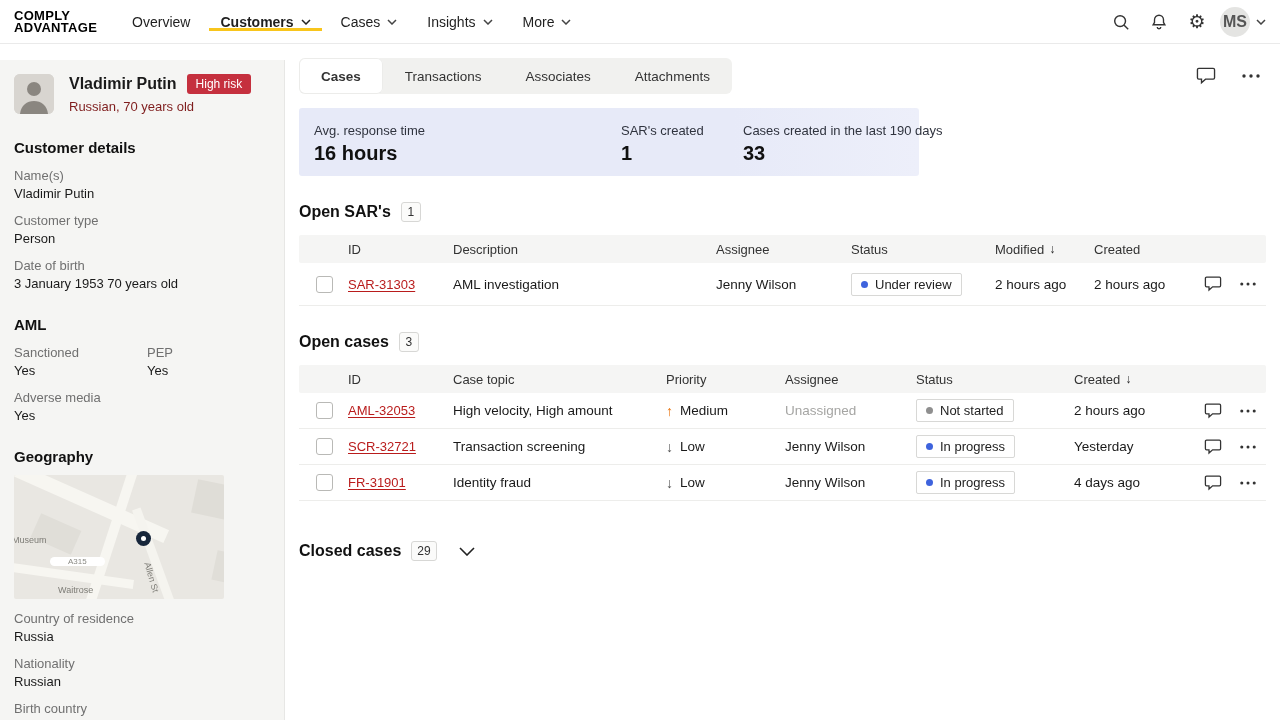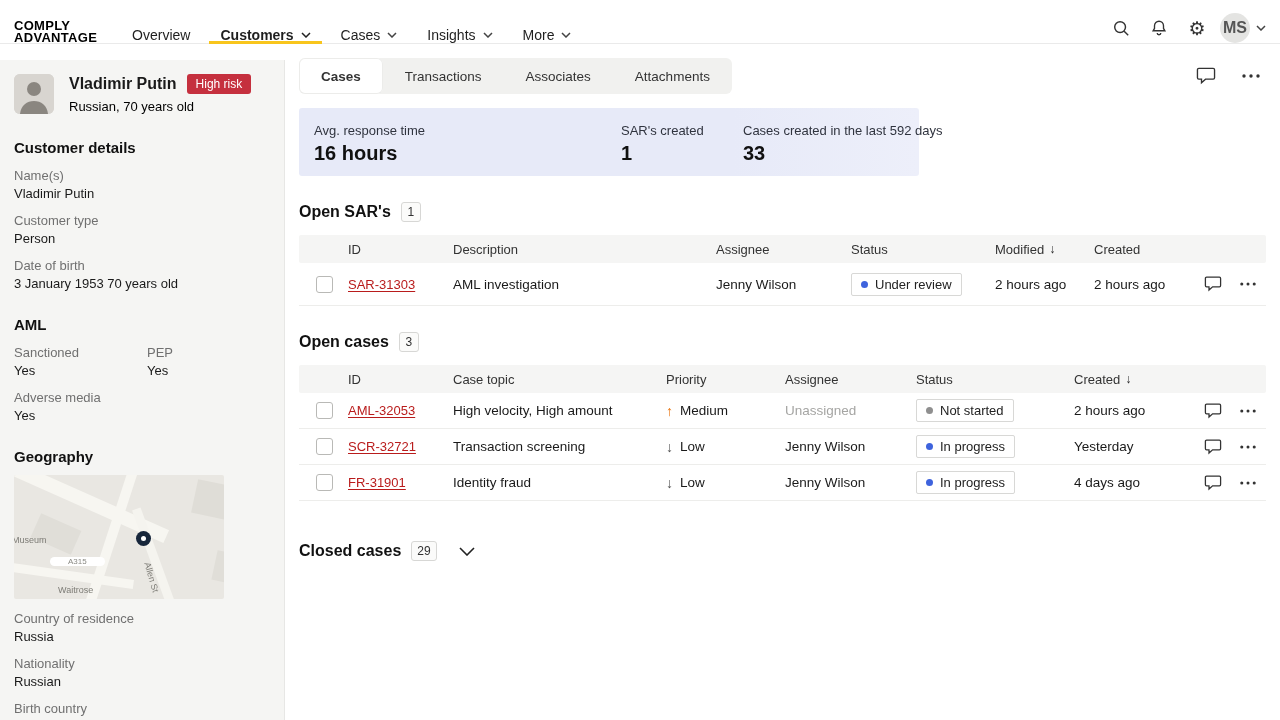--- a/index.html
+++ b/index.html
@@ -5,21 +5,21 @@
   * { box-sizing: border-box; }
   html,body { margin:0; padding:0; }
   body {
     width:1280px; height:720px; position:relative; overflow:hidden;
     font-family:"Liberation Sans", sans-serif; color:#1a1a1a; background:#fff;
   }
   svg { display:block; }
 
   
   .topbar { position:absolute; top:0; left:0; right:0; height:44px; background:#fff;
-    border-bottom:1px solid #eaeaea; display:flex; align-items:flex-end; z-index:20; }
+    border-bottom:1px solid #eaeaea; display:flex; align-items:center; z-index:20; }
   .logo-wrap { display:flex; align-items:center; padding:0 20px 0 14px; cursor:pointer; }
   .logo { font-weight:800; font-size:13px; line-height:11.5px; letter-spacing:.3px; color:#000; }
   .nav { display:flex; align-items:stretch; }
   .nav-item { position:relative; display:flex; align-items:center; gap:7px; padding:0 15px;
     font-size:14px; color:#1f1f1f; cursor:pointer; }
   .nav-item.active { font-weight:700; }
   .nav-item.active::after { content:""; position:absolute; left:4px; right:4px; bottom:-1px;
     height:3px; background:#f8c51c; }
   .top-actions { margin-left:auto; display:flex; align-items:center; gap:8px; padding-right:14px; }
   .icon-btn { width:30px; height:30px; display:flex; align-items:center; justify-content:center; cursor:pointer; }
@@ -29,21 +29,21 @@
   .user-chip { display:flex; align-items:center; gap:6px; cursor:pointer; }
 
   
   .sidebar { position:absolute; top:60px; left:0; bottom:0; width:285px; background:#f5f5f3;
     border-right:1px solid #e7e7e5; padding:14px; overflow:hidden; }
   .profile-row { display:flex; gap:15px; }
   .profile-photo { width:40px; height:40px; border-radius:6px; overflow:hidden; flex:none; background:#d8d5d0; }
   .profile-name-row { display:flex; align-items:center; gap:10px; }
   .profile-name { font-size:16px; font-weight:700; }
   .risk-badge { background:#c5303e; color:#fff; font-size:12px; padding:3px 9px; border-radius:3px; }
-  .profile-sub { font-size:13px; color:#000000; margin-top:5px; }
+  .profile-sub { font-size:13px; color:#7f1d1d; margin-top:5px; }
   .side-heading { font-size:15px; font-weight:700; margin-top:25px; color:#111; }
   .field { margin-top:12px; }
   .field-label { font-size:13px; color:#707070; }
   .field-value { font-size:13px; color:#1a1a1a; margin-top:3px; }
   .aml-grid { display:grid; grid-template-columns:133px 1fr; }
 
   .map { position:relative; width:210px; height:124px; background:#e9e7e2; border-radius:2px;
     margin-top:10px; overflow:hidden; cursor:pointer; }
   .map .road-a { position:absolute; left:-20px; top:18px; width:180px; height:14px; background:#f7f6f1; transform:rotate(24deg); }
   .map .road-b { position:absolute; left:90px; top:-10px; width:10px; height:160px; background:#f7f6f1; transform:rotate(18deg); }
@@ -289,21 +289,21 @@
   <div class="stats">
     <div class="stat s0">
       <div class="stat-label">Avg. response time</div>
       <div class="stat-value">16 hours</div>
     </div>
     <div class="stat s2">
       <div class="stat-label">SAR's created</div>
       <div class="stat-value">1</div>
     </div>
     <div class="stat s3">
-      <div class="stat-label">Cases created in the last 592 days</div>
+      <div class="stat-label">Cases created in the last 190 days</div>
       <div class="stat-value">33</div>
     </div>
   </div>
 
   <div class="section-head">
     <span class="section-title">Open SAR's</span>
     <span class="count-badge">1</span>
   </div>
 
   <div class="table">

